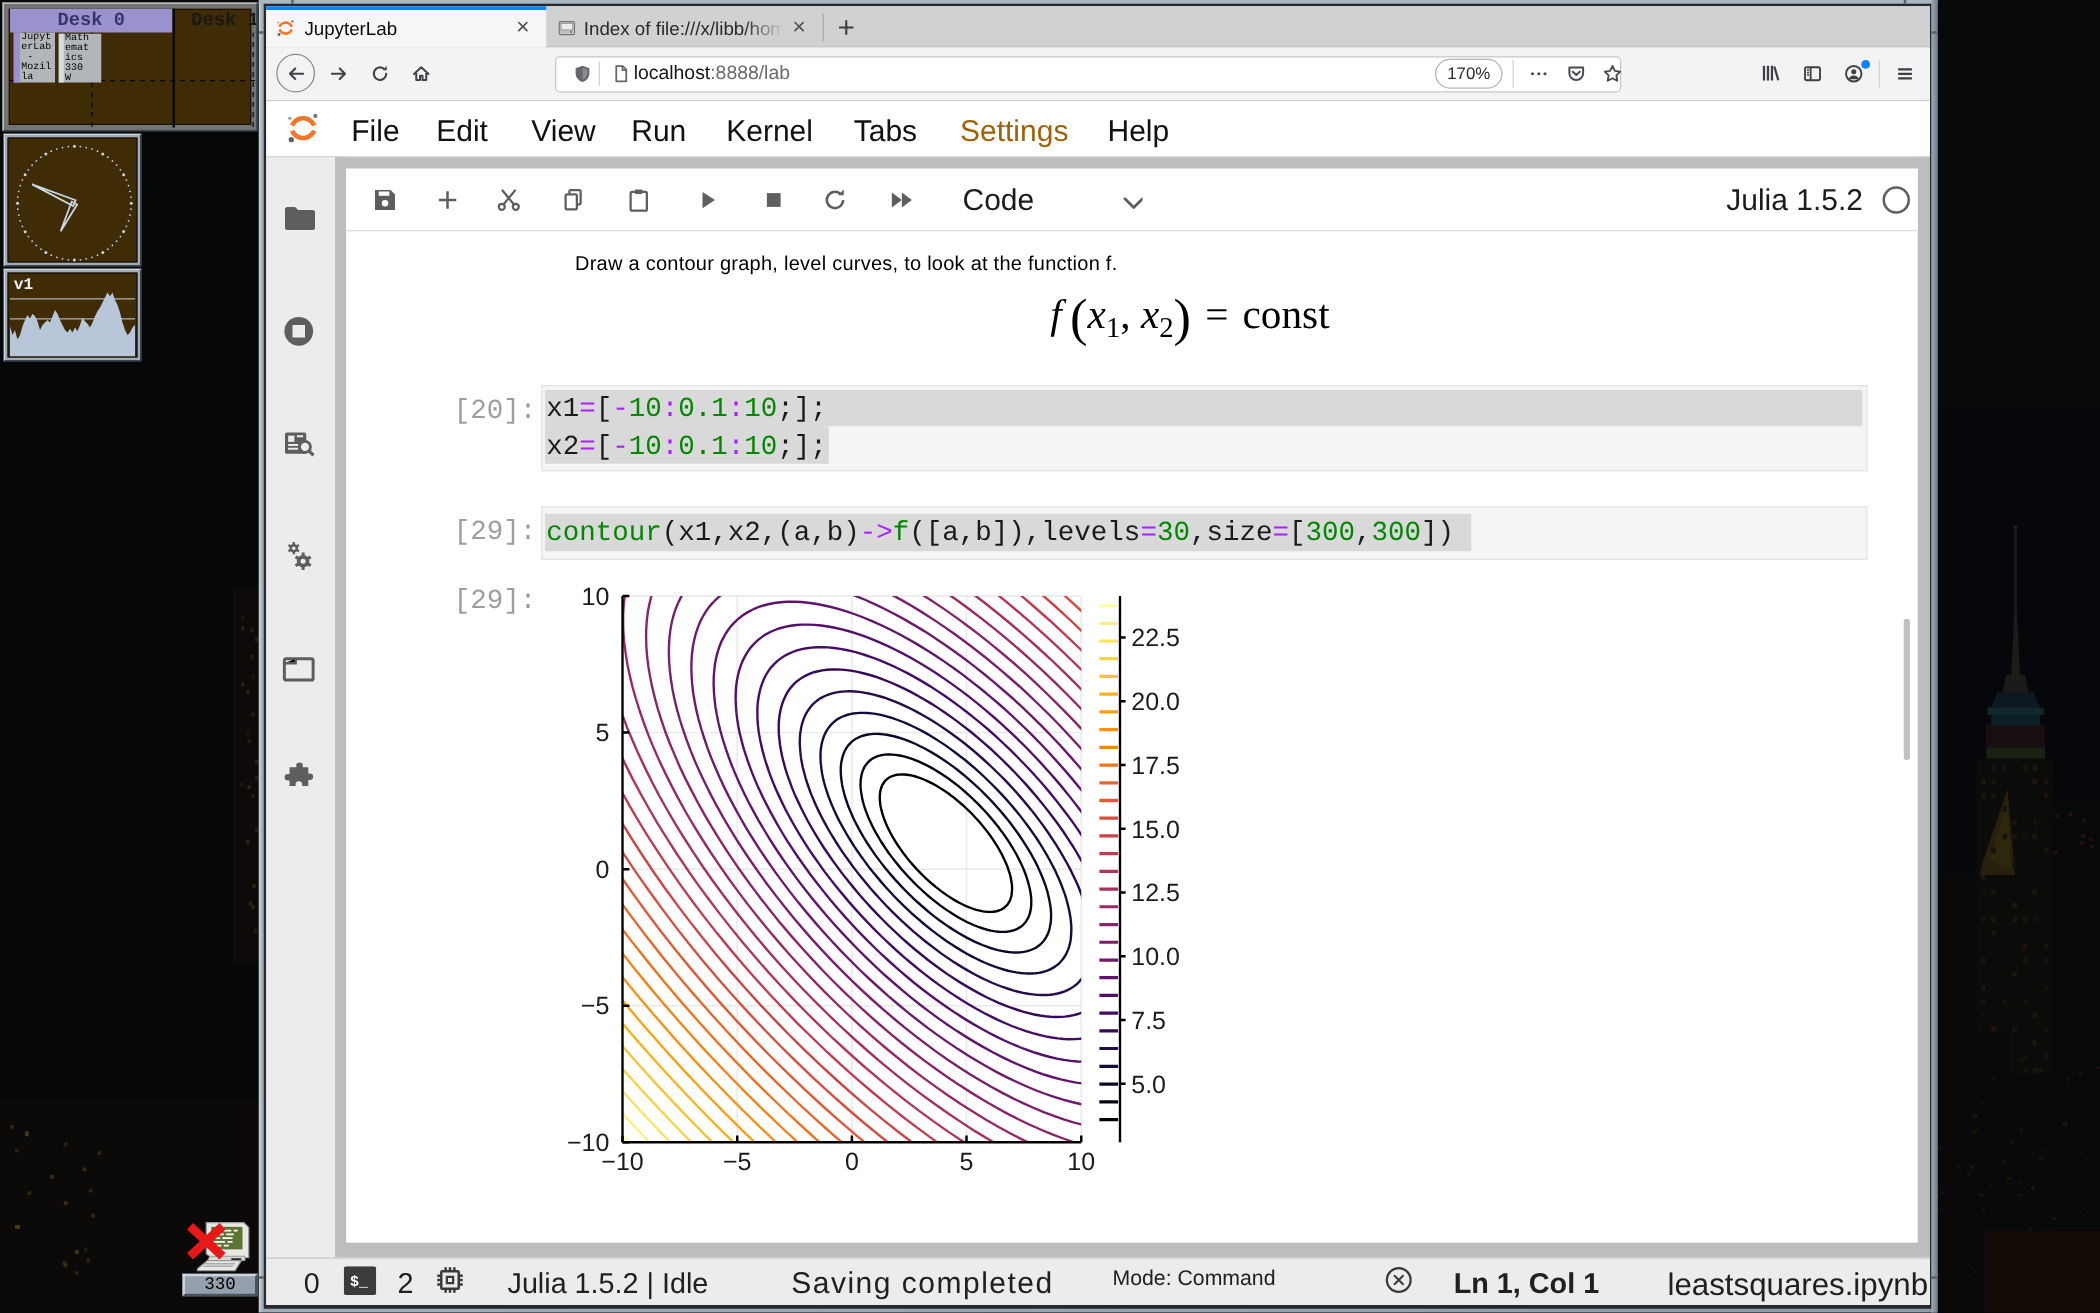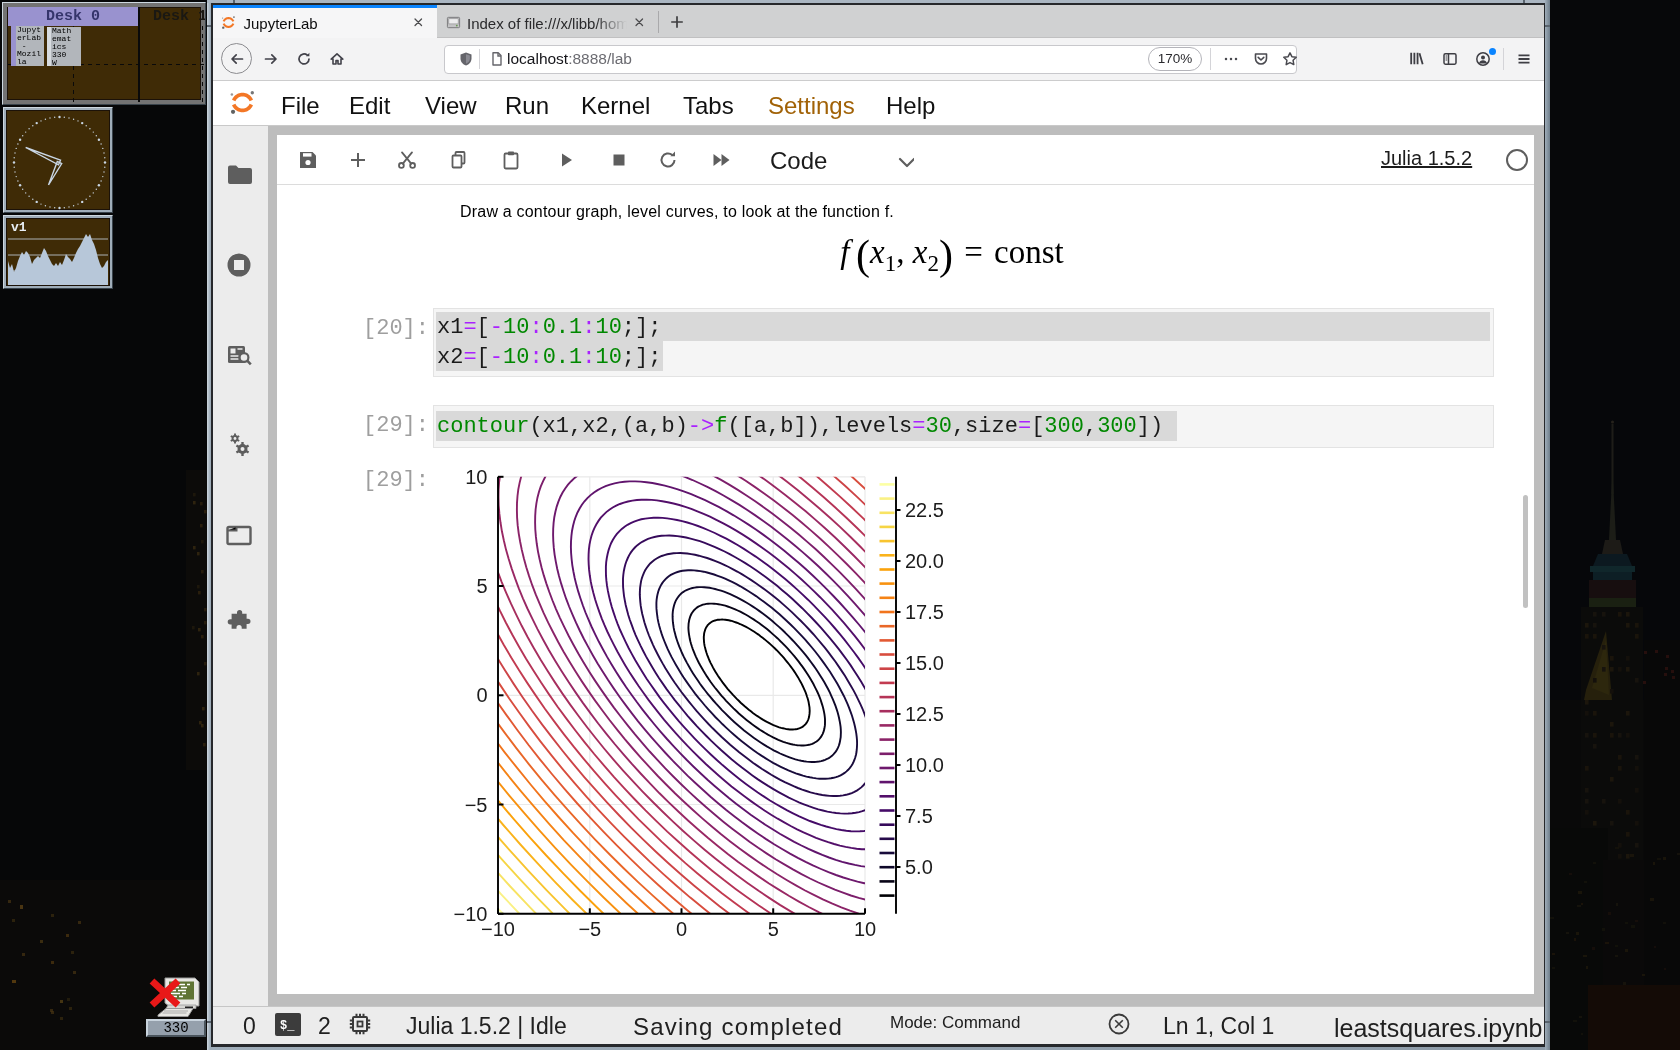--- a/index.html
+++ b/index.html
@@ -556,21 +556,21 @@
         <path d="M3.5 5v12l8-6z" fill="#5e5e5e"></path>
         <path d="M11.5 5v12l8-6z" fill="#5e5e5e"></path>
       </g>
     </svg></div>
 <div style="position:absolute;left:770px;top:147px;font-size:24px;color:#1c1c1c;">Code</div>
 <div style="position:absolute;left:896px;top:152px"><svg width="18" height="18" viewBox="0 0 18 18" style="">
       <g transform="scale(1.0000)">
         <path d="M4 7l7 7 7-7" stroke="#5e5e5e" stroke-width="2.2" fill="none" stroke-linecap="round" stroke-linejoin="round"></path>
       </g>
     </svg></div>
-<div style="position:absolute;left:1381px;top:147px;font-size:20px;color:#1c1c1c;text-decoration:underline;">Julia 1.5.2</div>
+<div style="position:absolute;left:1381px;top:147px;font-size:24px;color:#1c1c1c;">Julia 1.5.2</div>
 <div class="abs" style="left:1506px;top:149px;width:22px;height:22px;border:2px solid #5e5e5e;border-radius:50%"></div>
 <div style="position:absolute;left:460px;top:203px;font-size:16px;color:#000;letter-spacing:0.2px">Draw a contour graph, level curves, to look at the function f.</div>
 <div class="abs" style="left:436px;top:231px;width:1032px;text-align:center;font-family:'Liberation Serif',serif;font-size:33px;color:#000"><i>f</i> <span style="font-size:42px;vertical-align:-6px">(</span><i>x</i><sub style="font-size:23px">1</sub>, <i>x</i><sub style="font-size:23px">2</sub><span style="font-size:42px;vertical-align:-6px">)</span> <span style="padding:0 3px">=</span> const</div>
 <div style="position:absolute;left:363px;top:316px;font-size:22px;color:#9e9e9e;font-family:'Liberation Mono',monospace">[20]:</div>
 <div class="abs" style="left:433px;top:308px;width:1061px;height:69px;background:#f5f5f5;border:1px solid #e3e3e3"></div>
 <div class="abs" style="left:436px;top:311.5px;width:1054px;height:29.5px;background:#d9d9d9"></div>
 <div class="abs" style="left:436px;top:341px;width:227px;height:29.5px;background:#d9d9d9"></div>
 <div class="abs mono" style="left:437px;top:313px;font-size:22px;line-height:29.5px;color:#1a1a1a">x1<span style="color:#aa22ff">=</span>[<span style="color:#aa22ff">-</span><span style="color:#008800">10</span><span style="color:#aa22ff">:</span><span style="color:#008800">0.1</span><span style="color:#aa22ff">:</span><span style="color:#008800">10</span>;];<br>x2<span style="color:#aa22ff">=</span>[<span style="color:#aa22ff">-</span><span style="color:#008800">10</span><span style="color:#aa22ff">:</span><span style="color:#008800">0.1</span><span style="color:#aa22ff">:</span><span style="color:#008800">10</span>;];</div>
 <div style="position:absolute;left:363px;top:413px;font-size:22px;color:#9e9e9e;font-family:'Liberation Mono',monospace">[29]:</div>
 <div class="abs" style="left:433px;top:405px;width:1061px;height:43px;background:#f5f5f5;border:1px solid #e3e3e3"></div>
@@ -717,13 +717,13 @@
         <path d="M8.5 5V1.8M12 5V1.8M15.5 5V1.8M8.5 22.2V19M12 22.2V19M15.5 22.2V19M5 8.5H1.8M5 12H1.8M5 15.5H1.8M22.2 8.5H19M22.2 12H19M22.2 15.5H19"></path>
       </g>
     </svg></div>
 <div style="position:absolute;left:406px;top:1013px;font-size:23px;color:#202020;">Julia 1.5.2 | Idle</div>
 <div style="position:absolute;left:633px;top:1013px;font-size:24px;color:#202020;letter-spacing:1.2px">Saving completed</div>
 <div style="position:absolute;left:890px;top:1013px;font-size:17px;color:#202020;">Mode: Command</div>
 <div class="abs" style="left:1108px;top:1013px"><svg width="22" height="22" viewBox="0 0 22 22" style="">
       <circle cx="11" cy="11" r="9.5" stroke="#3a3a3a" stroke-width="1.8" fill="none"></circle>
       <path d="M7.2 7.2l7.6 7.6M14.8 7.2l-7.6 7.6" stroke="#3a3a3a" stroke-width="1.6"></path>
     </svg></div>
-<div style="position:absolute;left:1163px;top:1013px;font-size:23px;color:#202020;">Ln 1, Col 1</div>
+<div style="position:absolute;left:1163px;top:1013px;font-size:23px;color:#202020;font-weight:bold;">Ln 1, Col 1</div>
 <div style="position:absolute;left:1334px;top:1014px;font-size:25px;color:#202020;">leastsquares.ipynb</div>
 </body></html>

